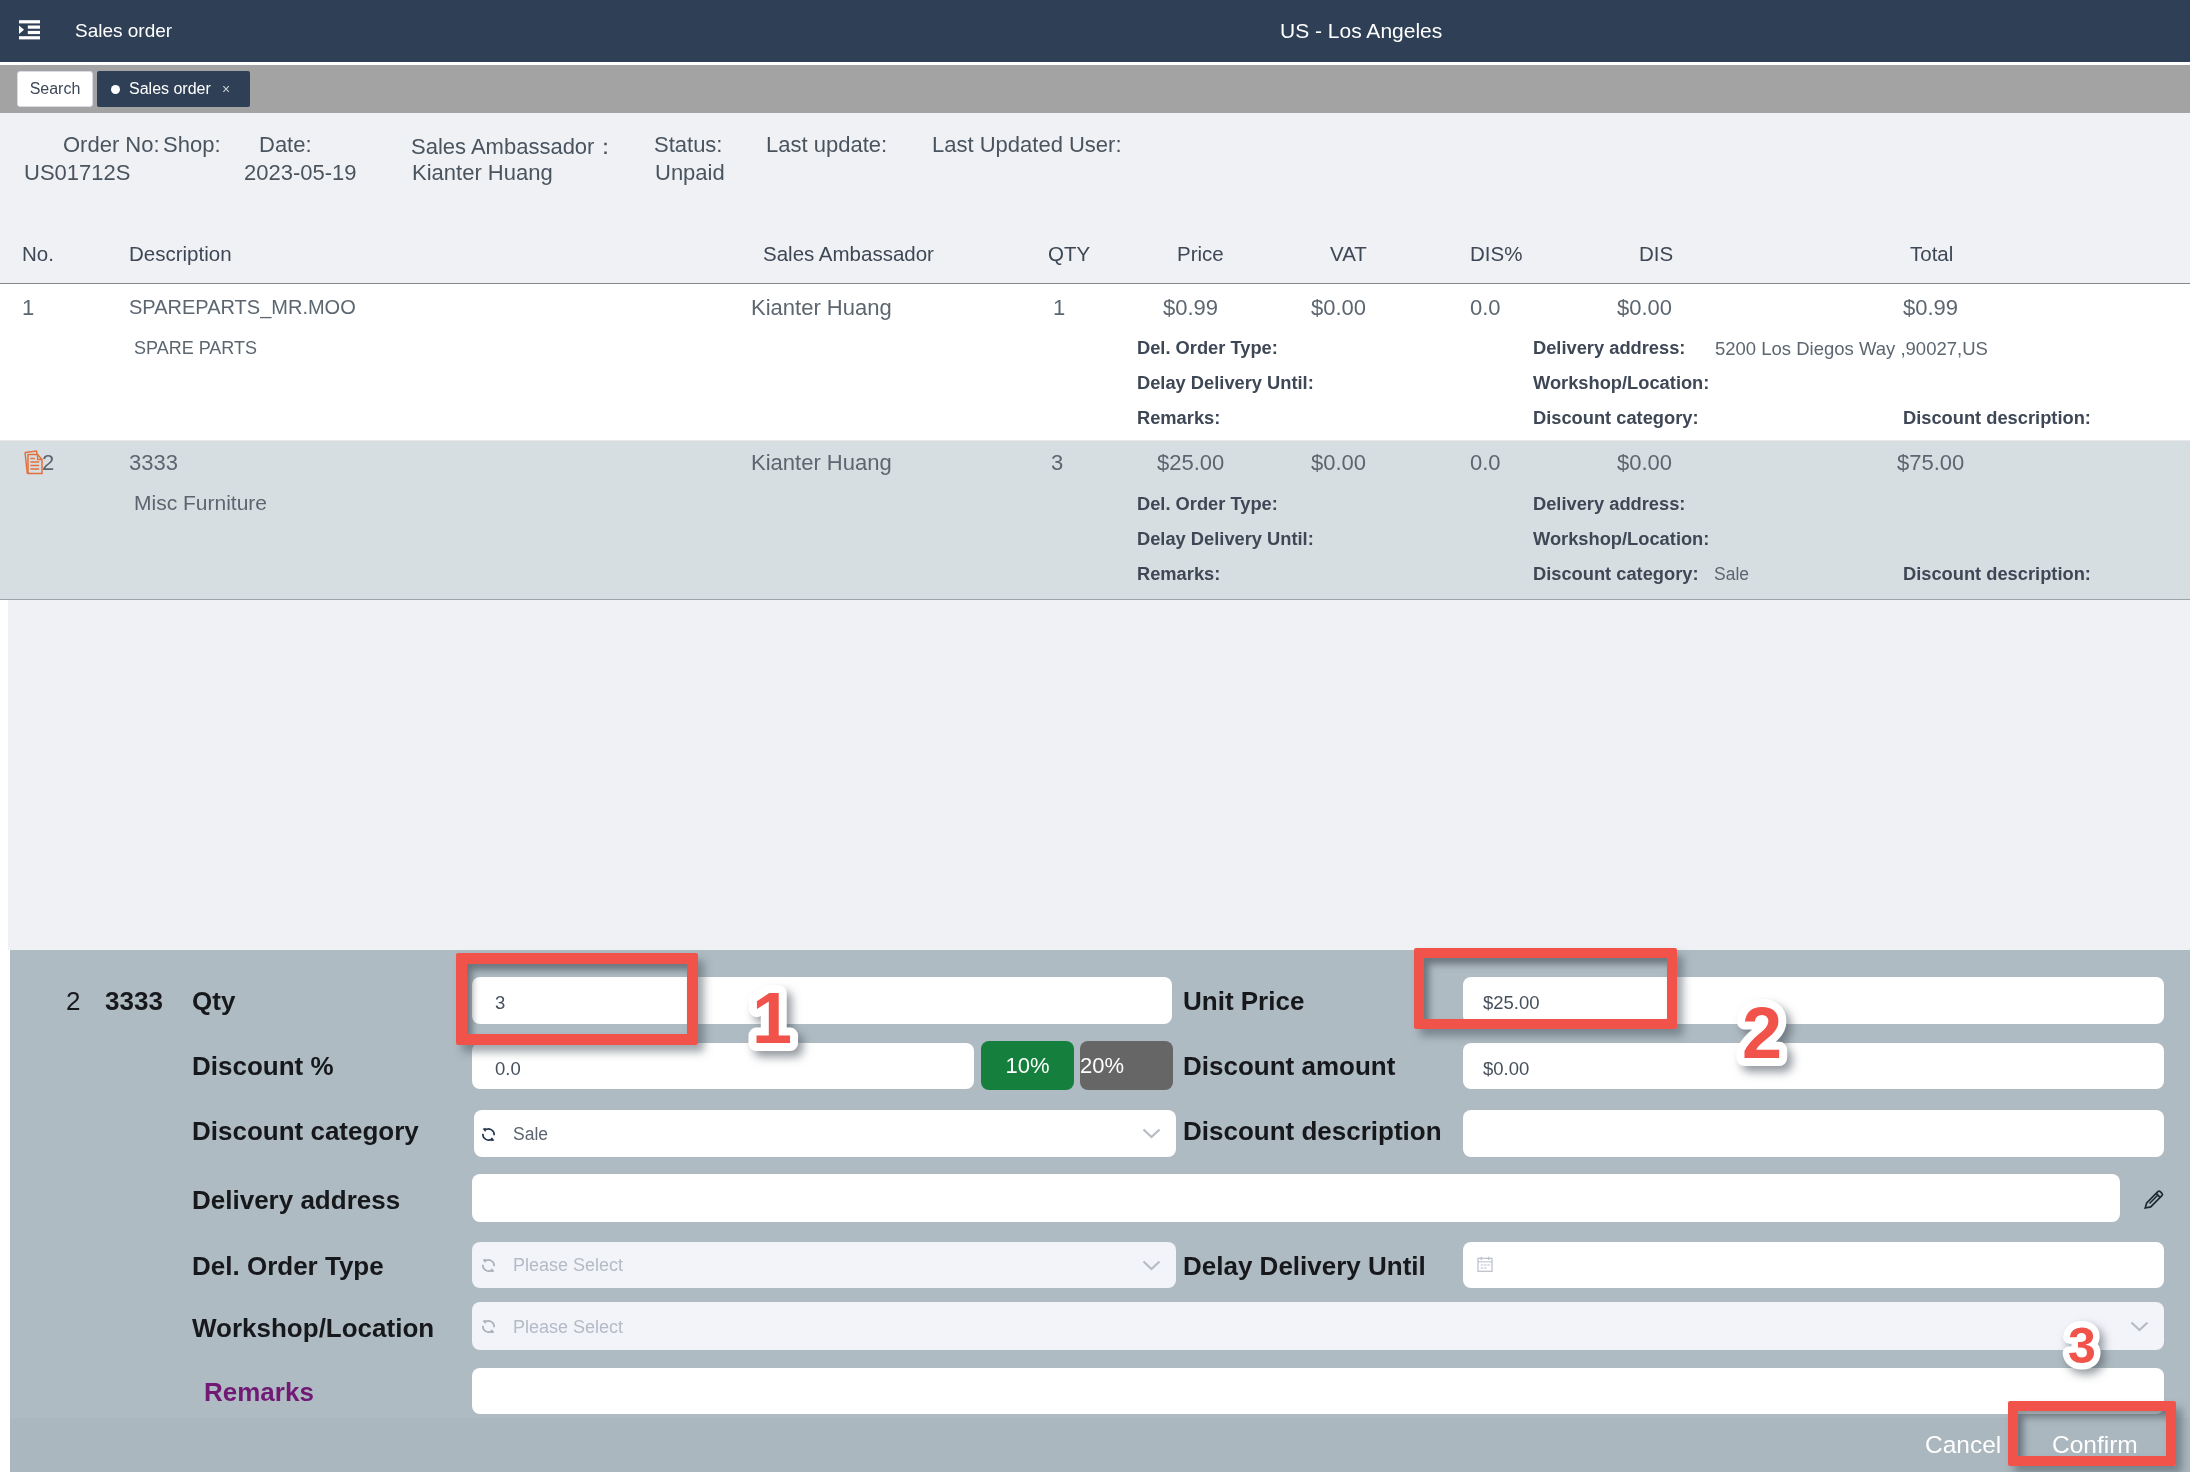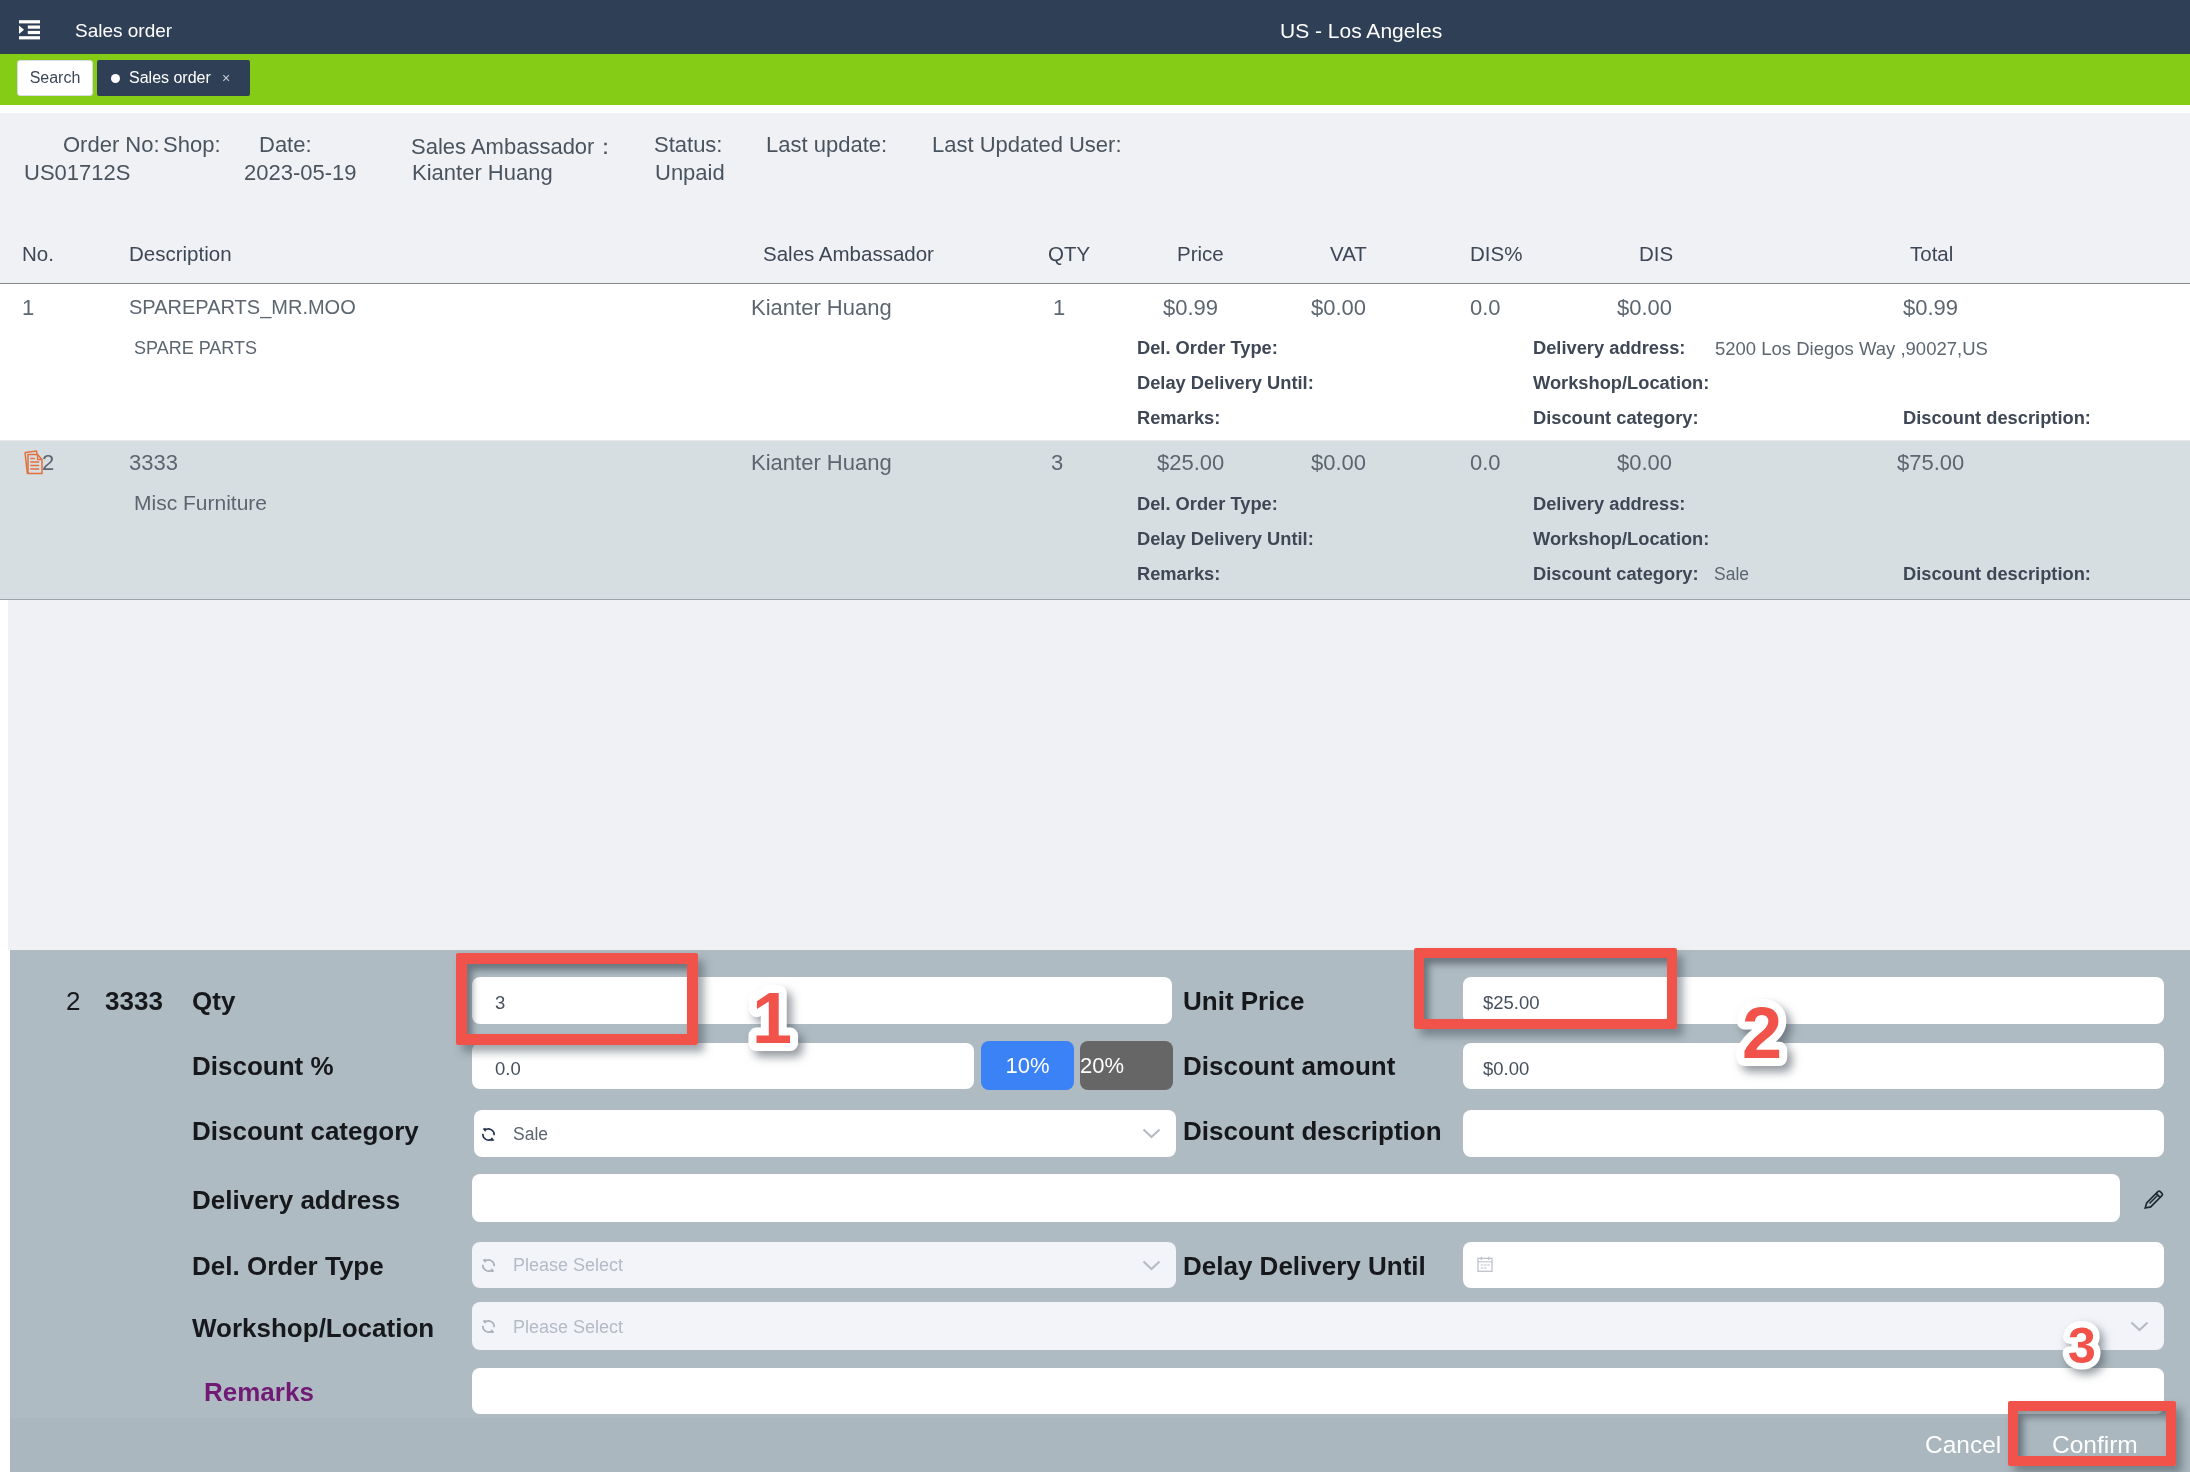--- a/index.html
+++ b/index.html
@@ -17,21 +17,21 @@
     <rect x="0" y="0.2" width="21" height="3.2" fill="#fff"></rect>
     <rect x="0" y="16.2" width="21" height="3.2" fill="#fff"></rect>
     <rect x="8.8" y="5.5" width="12.2" height="3.2" fill="#fff"></rect>
     <rect x="8.8" y="10.9" width="12.2" height="3.2" fill="#fff"></rect>
     <path d="M0 5.6 L5 9.8 L0 14 Z" fill="#fff"></path>
   </svg>
   <div class="abs" style="left:75px;top:0;height:62px;line-height:62px;color:#ffffff;font-size:19px;">Sales order</div>
   <div class="abs" style="left:1280px;top:0;height:62px;line-height:62px;color:#ffffff;font-size:21px;">US - Los Angeles</div>
 </div>
 
-<div class="abs" style="left:0;top:54px;width:2190px;height:51px;background:#84cc16;">
+<div class="abs" style="left:0;top:65px;width:2190px;height:51px;background:#a3a3a3;">
   <div class="abs" style="left:17px;top:6px;width:76px;height:36px;background:#fff;border:1px solid #d8dce4;border-radius:3px;text-align:center;line-height:34px;font-size:16px;color:#3c4757;">Search</div>
   <div class="abs" style="left:97px;top:6px;width:153px;height:36px;background:#2f4056;border-radius:2px;color:#fff;font-size:16px;line-height:36px;">
     <span class="abs" style="left:14px;top:14px;width:9px;height:9px;border-radius:50%;background:#fff;"></span>
     <span class="abs" style="left:32px;">Sales order</span>
     <span class="abs" style="left:125px;top:0px;color:#c9ced6;font-size:14px;">×</span>
   </div>
 </div>
 
 <div class="abs" style="left:0;top:113px;width:2190px;height:171px;background:#eff1f5;"></div>
 <div class="abs" style="top:132px;left:0;width:2190px;height:26px;font-size:22px;color:#4a545f;">
@@ -142,21 +142,21 @@
 <span class="abs" style="left:1183px;top:1116px;font-size:26px;font-weight:bold;color:#16181c;">Discount description</span>
 <span class="abs" style="left:1183px;top:1251px;font-size:26px;font-weight:bold;color:#16181c;">Delay Delivery Until</span>
 
 <div class="abs" style="left:472px;top:977px;width:700px;height:47px;background:#fff;border-radius:8px;"></div>
 <span class="abs" style="left:495px;top:992px;font-size:18.5px;color:#45505c;">3</span>
 <div class="abs" style="left:1463px;top:977px;width:701px;height:47px;background:#fff;border-radius:8px;"></div>
 <span class="abs" style="left:1483px;top:992px;font-size:18.5px;color:#45505c;">$25.00</span>
 
 <div class="abs" style="left:472px;top:1043px;width:502px;height:46px;background:#fff;border-radius:8px;"></div>
 <span class="abs" style="left:495px;top:1058px;font-size:18.5px;color:#45505c;">0.0</span>
-<div class="abs" style="left:981px;top:1041px;width:93px;height:49px;background:#3b82f6;border-radius:8px;color:#fff;font-size:22px;text-align:center;line-height:49px;">10%</div>
+<div class="abs" style="left:981px;top:1041px;width:93px;height:49px;background:#15803d;border-radius:8px;color:#fff;font-size:22px;text-align:center;line-height:49px;">10%</div>
 <div class="abs" style="left:1080px;top:1041px;width:93px;height:49px;background:#666666;border-radius:8px;color:#fff;font-size:22px;text-align:left;line-height:49px;">20%</div>
 <div class="abs" style="left:1463px;top:1043px;width:701px;height:46px;background:#fff;border-radius:8px;"></div>
 <span class="abs" style="left:1483px;top:1058px;font-size:18.5px;color:#45505c;">$0.00</span>
 
 <div class="abs" style="left:474px;top:1110px;width:702px;height:47px;background:#fff;border-radius:8px;"></div>
 <svg class="abs" style="left:481px;top:1127px;" width="15" height="15" viewBox="0 0 24 24">
   <path d="M21 13.2 A9.2 9.2 0 0 0 6 5.2" fill="none" stroke="#24344d" stroke-width="2.6"></path>
   <path d="M7.8 1.2 L2.6 2.6 L6.9 8.1 Z" fill="#24344d"></path>
   <path d="M3 10.8 A9.2 9.2 0 0 0 18 18.8" fill="none" stroke="#24344d" stroke-width="2.6"></path>
   <path d="M16.2 22.8 L21.4 21.4 L17.1 15.9 Z" fill="#24344d"></path>

